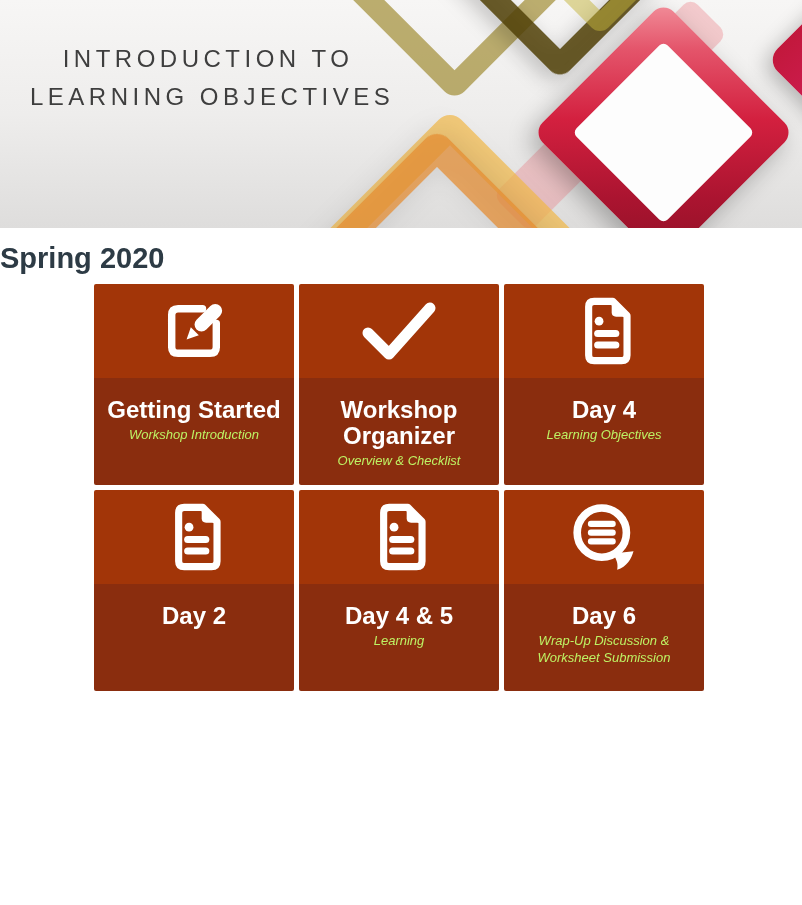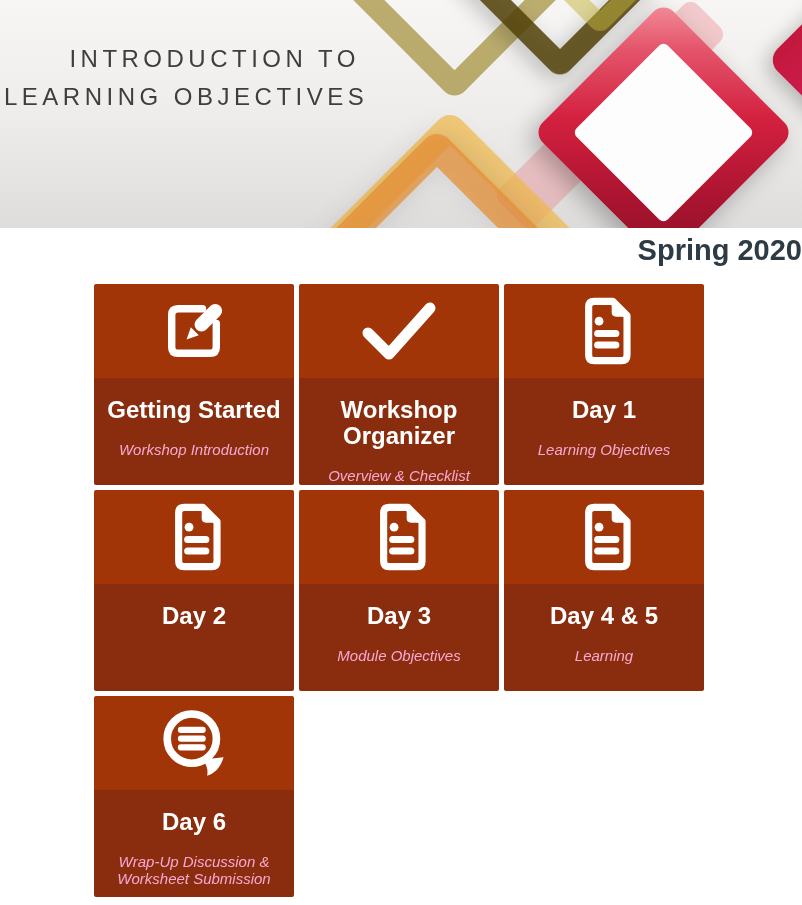--- a/index.html
+++ b/index.html
@@ -8,22 +8,22 @@
     width:802px; height:905px; position:relative; overflow:hidden;
     font-family:"Liberation Sans", sans-serif;
   }
 
   
   .banner {
     position:relative; width:802px; height:228px; overflow:hidden;
     background:linear-gradient(180deg,#f7f6f5 0%,#eeedec 50%,#dedddc 100%);
   }
   .banner-title {
-    position:absolute; left:4px; top:40px; width:356px; z-index:5;
-    text-align:right; color:#3e3e3e; font-weight:300;
+    position:absolute; left:30px; top:40px; width:356px; z-index:5;
+    text-align:center; color:#3e3e3e; font-weight:300;
     font-size:24px; line-height:38px; letter-spacing:4.5px;
   }
   .banner-title div { white-space:nowrap; }
 
   .dm { position:absolute; transform:rotate(45deg); }
   .dm .inner { position:absolute; background:#fdfdfd; border-radius:8px; }
 
   .dO2 { left:362px; top:-122px; width:185px; height:185px;
          border:22px solid rgba(150,128,28,.62); border-radius:14px; }
   .dO1 { left:475px; top:-125px; width:170px; height:170px;
@@ -41,21 +41,21 @@
   .dP  { left:820px; top:-70px; width:260px; height:260px; border-radius:16px;
          background:linear-gradient(90deg,#c2183c 0%,#db2268 55%,#f06292 100%);
          box-shadow:0 8px 20px rgba(0,0,0,.25); }
   .dR  { left:571px; top:40px; width:185px; height:185px; border-radius:14px;
          background:linear-gradient(135deg,#f2909b 0%,#e4556b 18%,#d3203f 45%,#ab1430 75%,#8e1126 100%);
          box-shadow:0 10px 24px rgba(0,0,0,.28); }
   .dR .inner { inset:28px; border-radius:6px; }
 
   
   .term {
-    padding-top:6px; text-align:right; height:48px;
+    padding-top:14px; text-align:left; height:48px;
     font-size:29px; font-weight:700; color:#2d3b45;
   }
 
   
   .grid {
     display:grid; grid-template-columns:repeat(3,200px);
     gap:5px; width:608px; margin:8px 0 0 94px;
   }
   .tile {
     display:block; height:201px; border-radius:2px; overflow:hidden;
@@ -63,21 +63,21 @@
   }
   .tile-top {
     height:94px; background:#a23508;
     display:flex; align-items:center; justify-content:center;
   }
   .tile-bottom {
     height:107px; background:#8a2d0e; color:#ffffff;
     text-align:center; padding:19px 12px 0 12px;
   }
   .tile-title { font-size:24px; line-height:26px; font-weight:700; color:#fff; }
-  .tile-subtitle { font-size:15px; line-height:17px; font-style:italic; color:#f9a8d4; margin-top:18px; }
+  .tile-subtitle { font-size:13px; line-height:17px; font-style:italic; color:#bef264; margin-top:3px; }
 </style>
 </head>
 <body>
 
 <div class="banner">
   <div class="dm dO2"></div>
   <div class="dm dO1"></div>
   <div class="dm dO3"></div>
   <div class="salmon"></div>
   <div class="dm dG1"></div>
@@ -127,55 +127,40 @@
     <div class="tile-top">
       <svg width="62" height="68" viewBox="0 0 56 62">
         <path d="M19 4 h17 l13 13 v36 q0 5 -5 5 H19 q-5 0 -5 -5 V9 q0 -5 5 -5 z" fill="none" stroke="#fff" stroke-width="6.5" stroke-linejoin="round"></path>
         <path d="M35 4 l14 14 h-10 q-4 0 -4 -4 z" fill="#fff"></path>
         <circle cx="23.5" cy="22" r="4" fill="#fff"></circle>
         <rect x="19" y="30" width="23" height="6.5" rx="3.25" fill="#fff"></rect>
         <rect x="19" y="40.5" width="23" height="6.5" rx="3.25" fill="#fff"></rect>
       </svg>
     </div>
     <div class="tile-bottom">
-      <div class="tile-title">Day 1</div>
+      <div class="tile-title">Day 4</div>
       <div class="tile-subtitle">Learning Objectives</div>
     </div>
   </a>
 
   <a class="tile">
     <div class="tile-top">
       <svg width="62" height="68" viewBox="0 0 56 62">
         <path d="M19 4 h17 l13 13 v36 q0 5 -5 5 H19 q-5 0 -5 -5 V9 q0 -5 5 -5 z" fill="none" stroke="#fff" stroke-width="6.5" stroke-linejoin="round"></path>
         <path d="M35 4 l14 14 h-10 q-4 0 -4 -4 z" fill="#fff"></path>
         <circle cx="23.5" cy="22" r="4" fill="#fff"></circle>
         <rect x="19" y="30" width="23" height="6.5" rx="3.25" fill="#fff"></rect>
         <rect x="19" y="40.5" width="23" height="6.5" rx="3.25" fill="#fff"></rect>
       </svg>
     </div>
     <div class="tile-bottom">
       <div class="tile-title">Day 2</div>
     </div>
   </a>
 
-  <a class="tile">
-    <div class="tile-top">
-      <svg width="62" height="68" viewBox="0 0 56 62">
-        <path d="M19 4 h17 l13 13 v36 q0 5 -5 5 H19 q-5 0 -5 -5 V9 q0 -5 5 -5 z" fill="none" stroke="#fff" stroke-width="6.5" stroke-linejoin="round"></path>
-        <path d="M35 4 l14 14 h-10 q-4 0 -4 -4 z" fill="#fff"></path>
-        <circle cx="23.5" cy="22" r="4" fill="#fff"></circle>
-        <rect x="19" y="30" width="23" height="6.5" rx="3.25" fill="#fff"></rect>
-        <rect x="19" y="40.5" width="23" height="6.5" rx="3.25" fill="#fff"></rect>
-      </svg>
-    </div>
-    <div class="tile-bottom">
-      <div class="tile-title">Day 3</div>
-      <div class="tile-subtitle">Module Objectives</div>
-    </div>
-  </a>
 
   <a class="tile">
     <div class="tile-top">
       <svg width="62" height="68" viewBox="0 0 56 62">
         <path d="M19 4 h17 l13 13 v36 q0 5 -5 5 H19 q-5 0 -5 -5 V9 q0 -5 5 -5 z" fill="none" stroke="#fff" stroke-width="6.5" stroke-linejoin="round"></path>
         <path d="M35 4 l14 14 h-10 q-4 0 -4 -4 z" fill="#fff"></path>
         <circle cx="23.5" cy="22" r="4" fill="#fff"></circle>
         <rect x="19" y="30" width="23" height="6.5" rx="3.25" fill="#fff"></rect>
         <rect x="19" y="40.5" width="23" height="6.5" rx="3.25" fill="#fff"></rect>
       </svg>

